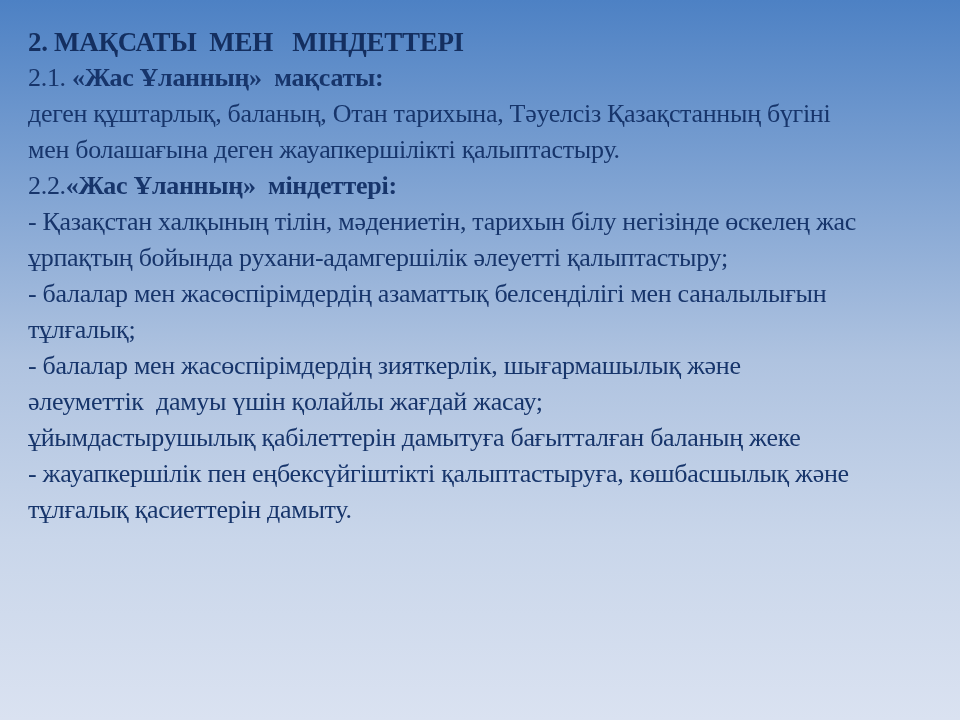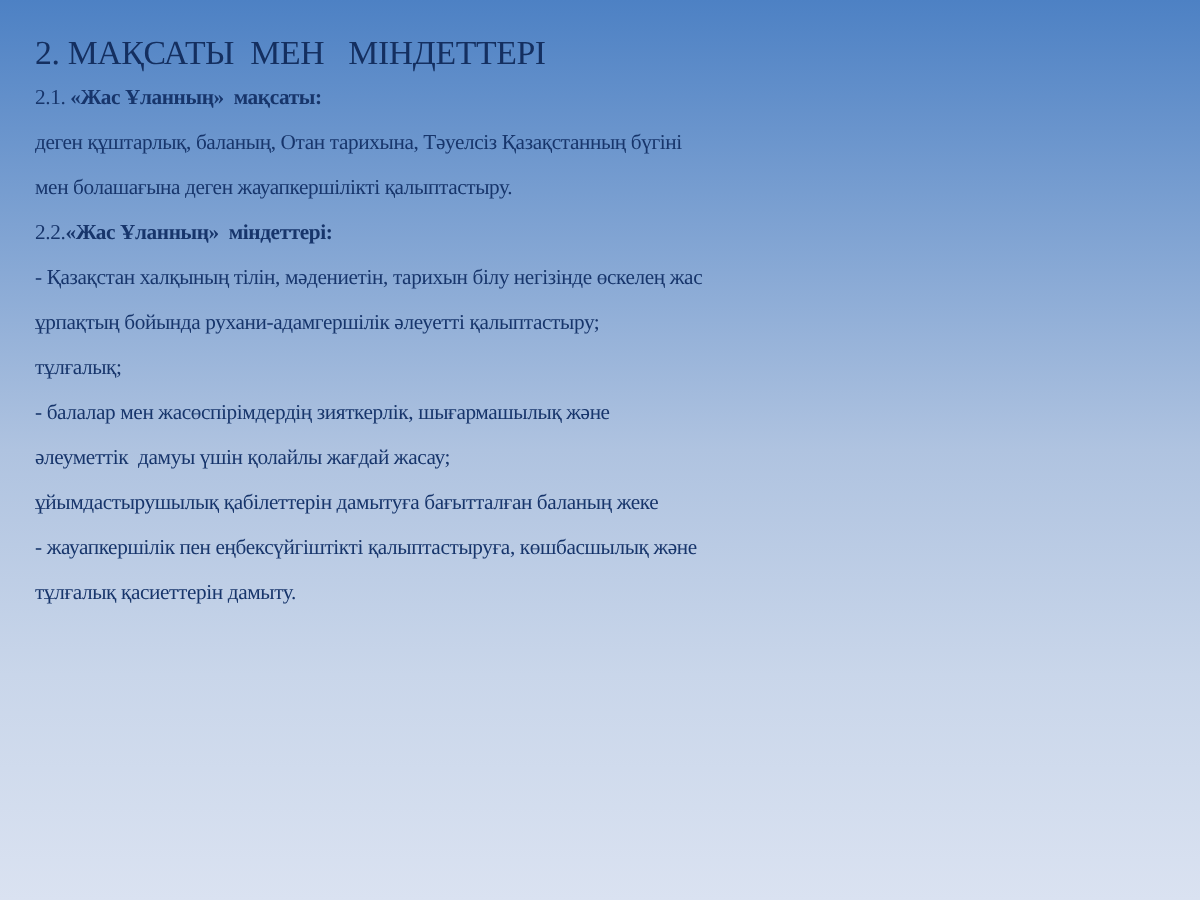--- a/index.html
+++ b/index.html
@@ -23,28 +23,28 @@
       #dae2f1 100%);
   }
   .text-block {
     position: absolute;
     left: 28px;
     top: 24px;
     width: 916px;
     color: #17356b;
   }
   .line {
-    font-size: 17px;
+    font-size: 26px;
     line-height: 36px;
     white-space: pre;
     letter-spacing: -0.3px;
     color: #17356b;
   }
   .line.heading {
-    font-weight: 400;
+    font-weight: 700;
     font-size: 27px;
     color: #142f60;
   }
   .line.subheading .reg {
     font-weight: 400;
   }
   .line.subheading .b {
     font-weight: 700;
   }
 </style>
@@ -53,20 +53,21 @@
 
 <div class="slide">
   <div class="text-block">
       <div class="line heading">2. МАҚСАТЫ  МЕН   МІНДЕТТЕРІ</div>
       <div class="line subheading"><span class="reg">2.1. </span><span class="b">«Жас Ұланның»  мақсаты:</span></div>
       <div class="line">деген құштарлық, баланың, Отан тарихына, Тәуелсіз Қазақстанның бүгіні</div>
       <div class="line">мен болашағына деген жауапкершілікті қалыптастыру.</div>
       <div class="line subheading"><span class="reg">2.2.</span><span class="b">«Жас Ұланның»  міндеттері:</span></div>
       <div class="line">- Қазақстан халқының тілін, мәдениетін, тарихын білу негізінде өскелең жас</div>
       <div class="line">ұрпақтың бойында рухани-адамгершілік әлеуетті қалыптастыру;</div>
+      <div class="line">- балалар мен жасөспірімдердің азаматтық белсенділігі мен саналылығын</div>
       <div class="line">тұлғалық;</div>
       <div class="line">- балалар мен жасөспірімдердің зияткерлік, шығармашылық және</div>
       <div class="line">әлеуметтік  дамуы үшін қолайлы жағдай жасау;</div>
       <div class="line">ұйымдастырушылық қабілеттерін дамытуға бағытталған баланың жеке</div>
       <div class="line">- жауапкершілік пен еңбексүйгіштікті қалыптастыруға, көшбасшылық және</div>
       <div class="line">тұлғалық қасиеттерін дамыту.</div>
     </div>
 </div>
 
 </body></html>

